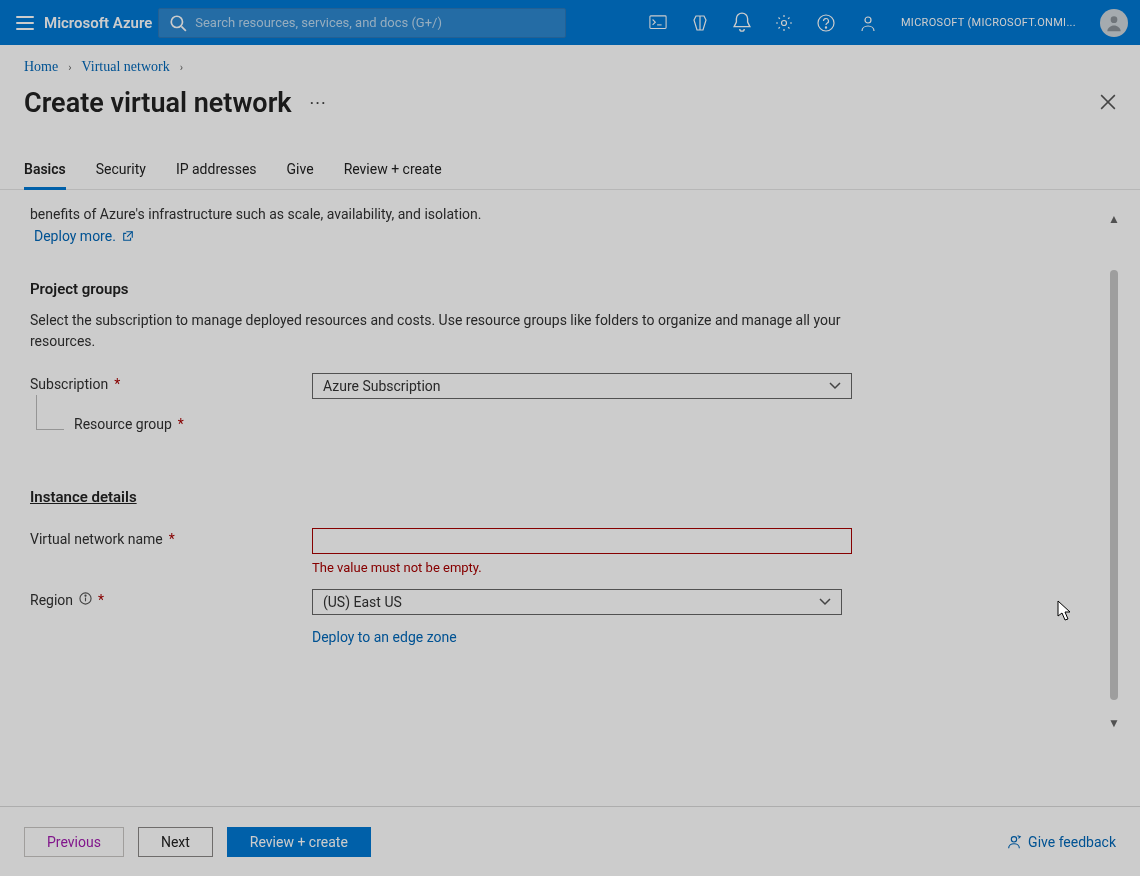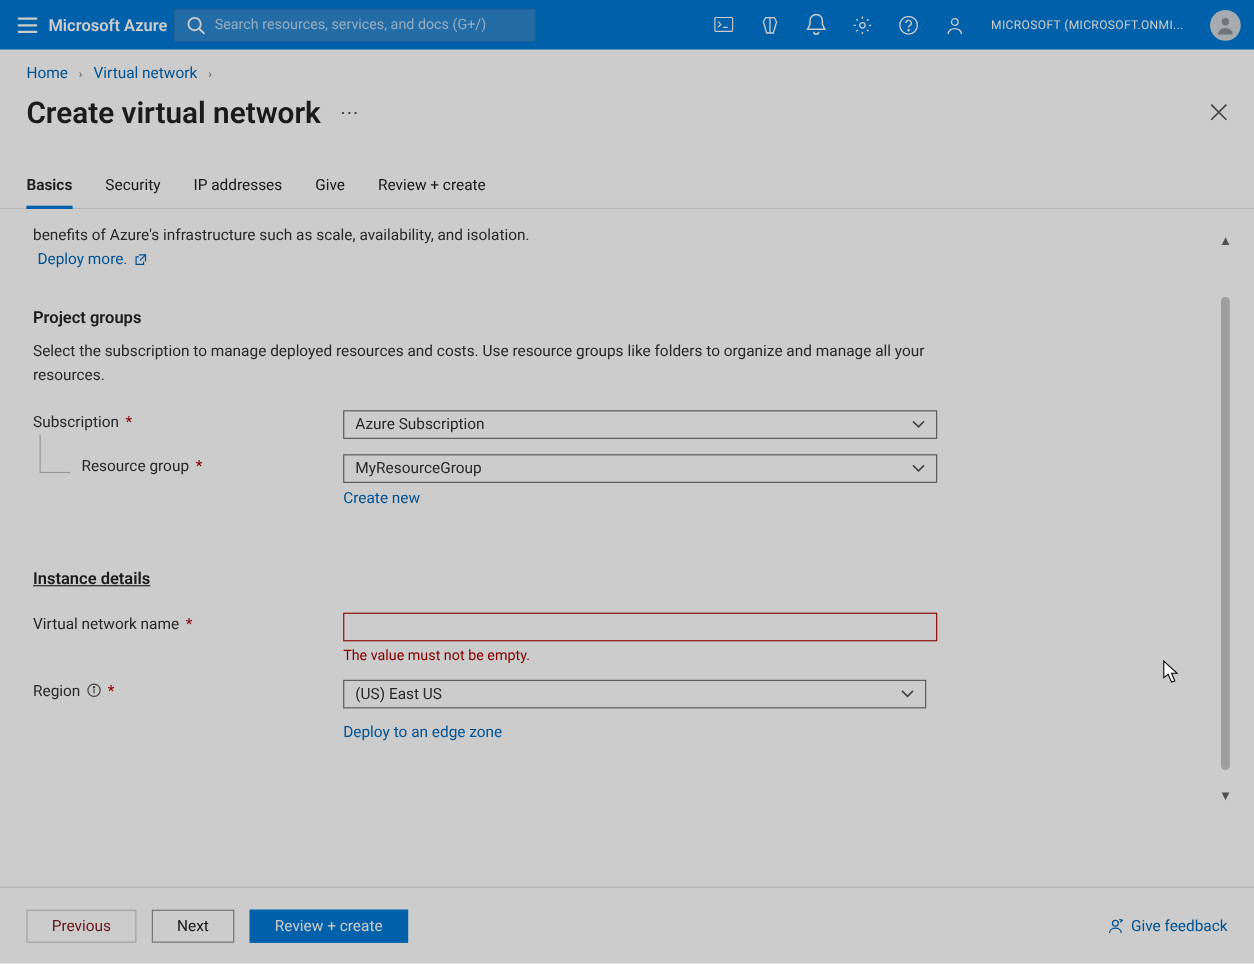--- a/index.html
+++ b/index.html
@@ -12,21 +12,21 @@
   background: #0078d4;
   color: #fff;
   padding: 13px 12px;
   gap: 0;
 }
 .hamburger { display: flex; flex-direction: column; gap: 4px; cursor: pointer; padding: 4px; }
 .hamburger span { width: 18px; height: 2px; background: #fff; border-radius: 1px; }
 .brand { font-size: 15px; font-weight: 600; padding: 0 6px; white-space: nowrap; }
 .searchbox {
   display: flex; align-items: center;
-  width: 329px; height: 30px;
+  width: 408px; height: 30px;
   background: #2d87cf;
   border: 1px solid #2e79b8;
   border-radius: 2px;
   padding: 0 10px;
   color: #cce4f7;
   gap: 8px;
 }
 .searchbox input {
   flex: 1; background: transparent; border: none; outline: none;
   color: #fff; font-size: 13px;
@@ -36,21 +36,21 @@
 .top-icon { width: 18px; height: 18px; display: inline-flex; align-items: center; justify-content: center; color: #fff; cursor: pointer; }
 .account { font-size: 11px; letter-spacing: .3px; white-space: nowrap; max-width: 190px; overflow: hidden; text-overflow: ellipsis; }
 .avatar { width: 28px; height: 28px; border-radius: 50%; background: #cfd6db; display: flex; align-items: center; justify-content: center; }
 
 
 .crumbs {
   display: flex; align-items: center; gap: 10px;
   padding: 14px 24px 0 24px;
   font-size: 14px;
 }
-.crumbs a { color: #0067b8; text-decoration: none; }
+.crumbs a { color: #0067b8; text-decoration: none; font-family: Liberation Serif, serif; }
 .crumbs .chev { color: #666; font-size: 11px; }
 
 
 .titlerow {
   display: flex; align-items: center;
   padding: 12px 24px 6px 24px;
 }
 .titlerow h1 { font-size: 27px; font-weight: 600; color: #222; }
 .titlerow .more { margin-left: 18px; color: #444; font-size: 18px; letter-spacing: 1px; cursor: pointer; }
 .titlerow .close { margin-left: auto; color: #555; cursor: pointer; font-size: 20px; line-height: 1; }
@@ -137,21 +137,21 @@
   background: #fff;
 }
 .btn {
   height: 30px; padding: 0 22px;
   font-size: 14px;
   border: 1px solid #8a8886;
   background: #fff;
   cursor: pointer;
   color: #222;
 }
-.btn.disabled { color: #7f1d1d; border-color: #c8c6c4; cursor: default; background: #fff; text-align: center; }
+.btn.disabled { color: #a21caf; border-color: #c8c6c4; cursor: default; background: #fff; text-align: center; }
 .btn.primary { background: #0078d4; border-color: #0078d4; color: #fff; }
 .feedback { margin-left: auto; display: inline-flex; align-items: center; gap: 6px; color: #0067b8; text-decoration: none; font-size: 14px; }
 
 
 .dim {
   position: absolute; inset: 0;
   background: rgba(0,0,0,0.20);
   pointer-events: none;
 }
 .cursor {
@@ -285,29 +285,20 @@
               <path d="M1 1l5 5 5-5"></path>
             </svg>
         </div>
       </div>
     </div>
 
     <div class="row" style="margin-top:14px;">
       <div class="label indent-tree">
         <span>Resource group</span>
           <span class="req">*</span>
-      </div>
-      <div class="field-col">
-        <div class="dropdown">
-          <span>MyResourceGroup</span>
-          <svg viewBox="0 0 12 8" fill="none" stroke="currentColor" stroke-width="1.5">
-              <path d="M1 1l5 5 5-5"></path>
-            </svg>
-        </div>
-        <a href="#" class="link-under">Create new</a>
       </div>
     </div>
 
     
     <div class="section-head" style="margin-top:56px;text-decoration:underline;">Instance details</div>
 
     <div class="row">
       <div class="label">
         <span>Virtual network name</span>
           <span class="req">*</span>

